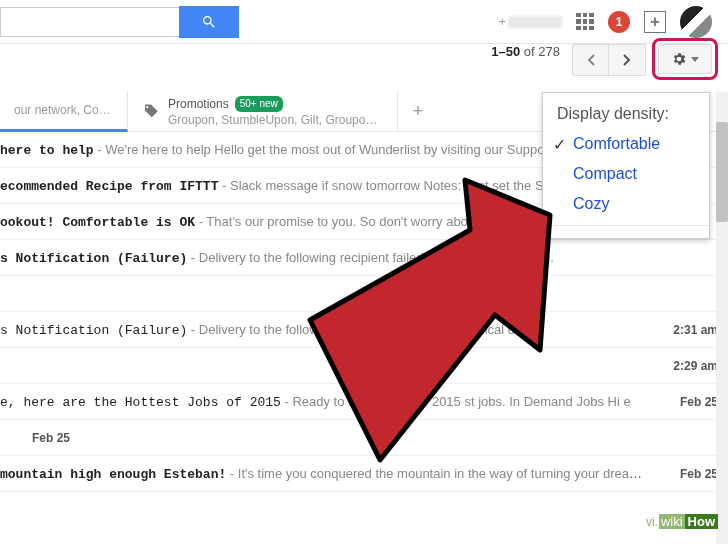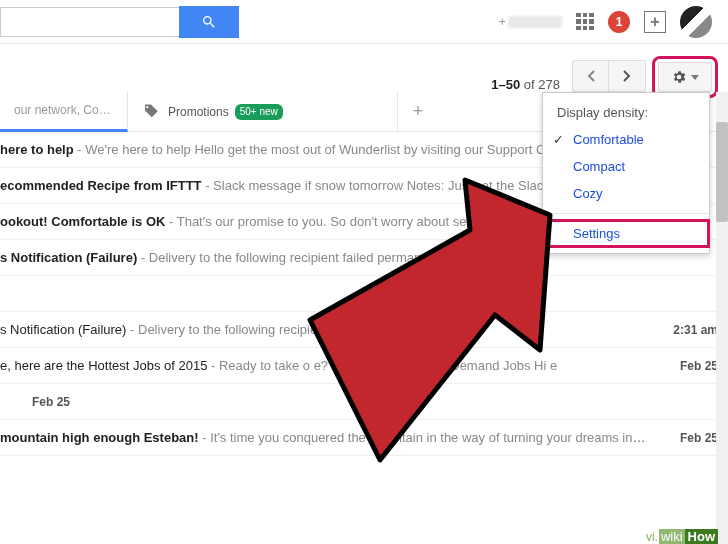--- a/index.html
+++ b/index.html
@@ -12,21 +12,21 @@
 .spacer { flex: 1; }
 .top-right { display: flex; align-items: center; gap: 14px; }
 .plus-label { color: #999; font-size: 13px; display: flex; align-items: center; }
 .plus-label .blurred { display: inline-block; width: 54px; height: 12px; background: #e8e8e8; border-radius: 2px; filter: blur(1px); margin-left: 2px; }
 .apps-icon { width: 18px; height: 18px; display: grid; grid-template-columns: repeat(3,1fr); grid-template-rows: repeat(3,1fr); gap: 2px; cursor: pointer; }
 .apps-icon span { background: #737373; }
 .bell-badge { width: 22px; height: 22px; border-radius: 50%; background: #db4437; color: #fff; font-size: 12px; font-weight: bold; display: flex; align-items: center; justify-content: center; cursor: pointer; }
 .share-icon { width: 22px; height: 22px; border: 1.5px solid #737373; position: relative; display: flex; align-items: center; justify-content: center; cursor: pointer; color: #737373; font-size: 16px; font-weight: bold; }
 .avatar { width: 32px; height: 32px; border-radius: 50%; background: linear-gradient(135deg,#222 0%,#222 40%,#fff 40%,#fff 60%,#888 60%); cursor: pointer; }
 
-.toolbar { height: 48px; display: flex; align-items: flex-end; justify-content: flex-end; padding-right: 16px; gap: 12px; font-size: 13px; color: #555; }
+.toolbar { height: 48px; display: flex; align-items: flex-start; justify-content: flex-end; padding-right: 16px; gap: 12px; font-size: 13px; color: #555; }
 .page-info b { color: #222; font-weight: bold; }
 .nav-arrows { display: flex; border: 1px solid #dcdcdc; border-radius: 2px; }
 .nav-arrows button { width: 36px; height: 30px; background: #f5f5f5; border: none; border-right: 1px solid #dcdcdc; cursor: pointer; display: flex; align-items: center; justify-content: center; }
 .nav-arrows button:last-child { border-right: none; }
 .gear-btn { width: 54px; height: 30px; background: #f5f5f5; border: 1px solid #dcdcdc; border-radius: 2px; display: flex; align-items: center; justify-content: center; gap: 4px; cursor: pointer; outline: 3px solid #d4145a; outline-offset: 3px; }
 .gear-svg { fill: #555; }
 .caret-down { width: 0; height: 0; border-left: 4px solid transparent; border-right: 4px solid transparent; border-top: 5px solid #777; }
 
 .tabs { display: flex; align-items: center; border-bottom: 1px solid #e5e5e5; height: 40px; }
 .tab { height: 40px; display: flex; align-items: center; gap: 8px; padding: 0 14px; border-right: 1px solid #e5e5e5; font-size: 12px; color: #777; cursor: pointer; overflow: hidden; }
@@ -35,39 +35,39 @@
 .tab.promo { width: 270px; }
 .tab-icon { width: 18px; height: 18px; flex-shrink: 0; }
 .tab .col { display: flex; flex-direction: column; gap: 1px; overflow: hidden; }
 .tab .row1 { display: flex; align-items: center; gap: 6px; }
 .tab .title { color: #555; font-weight: normal; }
 .new-badge { background: #1a9c5b; color: #fff; border-radius: 6px; padding: 0 5px; font-size: 10px; line-height: 16px; font-weight: normal; }
 .tab-add { width: 40px; display: flex; align-items: center; justify-content: center; color: #999; font-size: 18px; cursor: pointer; }
 
 .mail-list { }
 .mail-row { height: 36px; border-bottom: 1px solid #efefef; display: flex; align-items: center; padding: 0 10px 0 0; font-size: 13px; color: #555; white-space: nowrap; overflow: hidden; cursor: pointer; }
-.mail-row .subj { color: #222; }
+.mail-row .subj { color: #222; font-family: Liberation Mono, monospace; }
 .mail-row.bold .subj { font-weight: bold; }
 .mail-row .snip { color: #888; }
 .mail-row .txt { flex: 1; overflow: hidden; text-overflow: ellipsis; }
 .mail-row .time { width: 70px; text-align: right; font-size: 12px; color: #555; font-weight: bold; flex-shrink: 0; padding-left: 10px; }
 
-.dropdown { position: absolute; top: 92px; right: 18px; width: 168px; background: #fff; border: 1px solid #ccc; box-shadow: 0 2px 6px rgba(0,0,0,.2); padding: 6px 0; font-size: 13px; z-index: 20; }
+.dropdown { position: absolute; top: 92px; right: 18px; width: 168px; background: #fff; border: 1px solid #ccc; box-shadow: 0 2px 6px rgba(0,0,0,.2); padding: 6px 0; font-size: 16px; z-index: 20; }
 .dropdown .heading { padding: 6px 14px; color: #555; }
 .dropdown .opt { padding: 6px 14px 6px 30px; color: #1d4ed8; cursor: pointer; position: relative; }
 .dropdown .opt.checked::before { content: "✓"; position: absolute; left: 10px; color: #333; }
 .dropdown .sep { height: 1px; background: #e5e5e5; margin: 6px 0; }
 .dropdown .opt.hl { outline: 3px solid #d4145a; outline-offset: -2px; }
 
 .arrow-overlay { position: absolute; top: 175px; left: 290px; width: 320px; height: 320px; z-index: 30; pointer-events: none; }
 
 .scrollbar { position: absolute; top: 92px; right: 0; width: 12px; height: 452px; background: #f1f1f1; }
 .scrollbar .thumb { position: absolute; top: 30px; width: 12px; height: 100px; background: #c1c1c1; border-radius: 2px; }
 
-.wikihow-badge { position: absolute; bottom: 0; right: 10px; font-size: 13px; color: #fff; margin-top: 40px; }
+.wikihow-badge { position: absolute; bottom: 15px; right: 10px; font-size: 13px; color: #fff; margin-top: 40px; }
 .wikihow-badge .wiki { background: #93b874; padding: 0 2px; }
 .wikihow-badge .how { background: #3b7a1e; padding: 0 3px; font-weight: bold; }
 .wikihow-badge .vi { color: #8ab560; margin-right: 1px; font-size: 12px; }
 </style>
 </head>
 <body>
 
 <div class="topbar">
   <div class="search-wrap">
     <input class="search-input" placeholder="" style="">
@@ -132,20 +132,21 @@
   </div>
   <div class="tab promo">
     <svg class="tab-icon" viewBox="0 0 24 24" fill="#777">
         <path d="M21 11l-9-9H4v8l9 9 8-8zM7 7a1.5 1.5 0 110-3 1.5 1.5 0 010 3z"></path>
       </svg>
     <div class="col">
       <div class="row1">
           <span class="title">Promotions</span>
           <span class="new-badge">50+ new</span>
         </div>
+      <div class="sub">Groupon, StumbleUpon, Gilt, Groupo…</div>
     </div>
   </div>
   <div class="tab-add">+</div>
 </div>
 
 <div class="mail-list" id="mail-list">
     <div class="mail-row bold">
       <div class="txt"><span class="subj">here to help</span><span class="snip"> - We're here to help Hello            get the most out of Wunderlist by visiting our Support Ce</span></div>
       <div class="time"></div>
     </div>
@@ -161,41 +162,44 @@
       <div class="txt"><span class="subj">s Notification (Failure)</span><span class="snip"> - Delivery to the following recipient failed permanently:           @gmail.</span></div>
       <div class="time"></div>
     </div>
     <div class="mail-row bold">
       <div class="txt"><span class="subj"></span><span class="snip"></span></div>
       <div class="time"></div>
     </div>
     <div class="mail-row">
       <div class="txt"><span class="subj">s Notification (Failure)</span><span class="snip"> - Delivery to the following recipient fail                                        il.com Technical d</span></div>
       <div class="time">2:31 am</div>
+    </div>
+    <div class="mail-row">
+      <div class="txt"><span class="subj"></span><span class="snip"></span></div>
+      <div class="time">2:29 am</div>
     </div>
     <div class="mail-row">
       <div class="txt"><span class="subj">e, here are the Hottest Jobs of 2015</span><span class="snip"> - Ready to take o                e? See 2015          st jobs. In Demand Jobs Hi e</span></div>
       <div class="time">Feb 25</div>
     </div>
     <div class="mail-row">
       <div class="time">Feb 25</div>
     </div>
     <div class="mail-row bold">
       <div class="txt"><span class="subj">mountain high enough Esteban!</span><span class="snip"> - It's time you conquered the mountain in the way of turning your dreams into a</span></div>
       <div class="time">Feb 25</div>
     </div>
   </div>
 
 <div class="dropdown">
   <div class="heading">Display density:</div>
   <div class="opt checked">Comfortable</div>
   <div class="opt">Compact</div>
   <div class="opt">Cozy</div>
   <div class="sep"></div>
-  <div class="opt hl">Settings</div>
 </div>
 
 <svg class="arrow-overlay" viewBox="0 0 320 320">
   <path d="M 260 40 L 175 5 L 180 55 L 20 145 L 90 285 L 205 140 L 250 175 Z" fill="#c1272d" stroke="#000" stroke-width="5" stroke-linejoin="round"></path>
 </svg>
 
 <div class="scrollbar">
     <div class="thumb"></div>
   </div>
 

